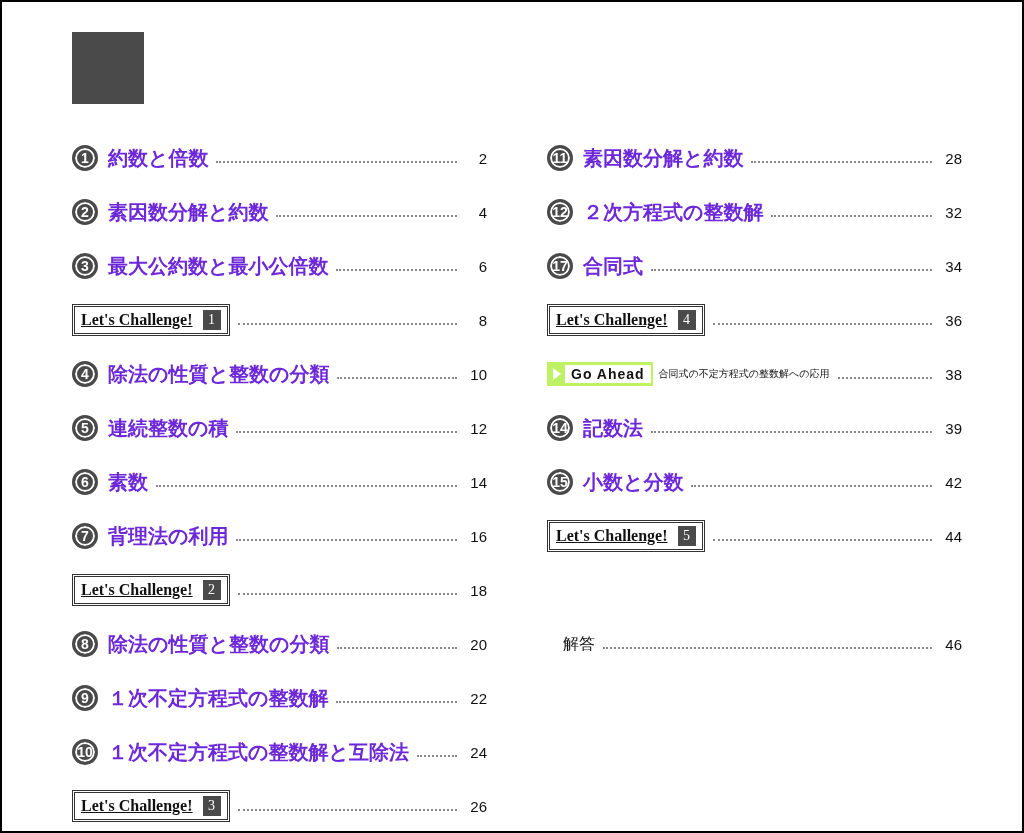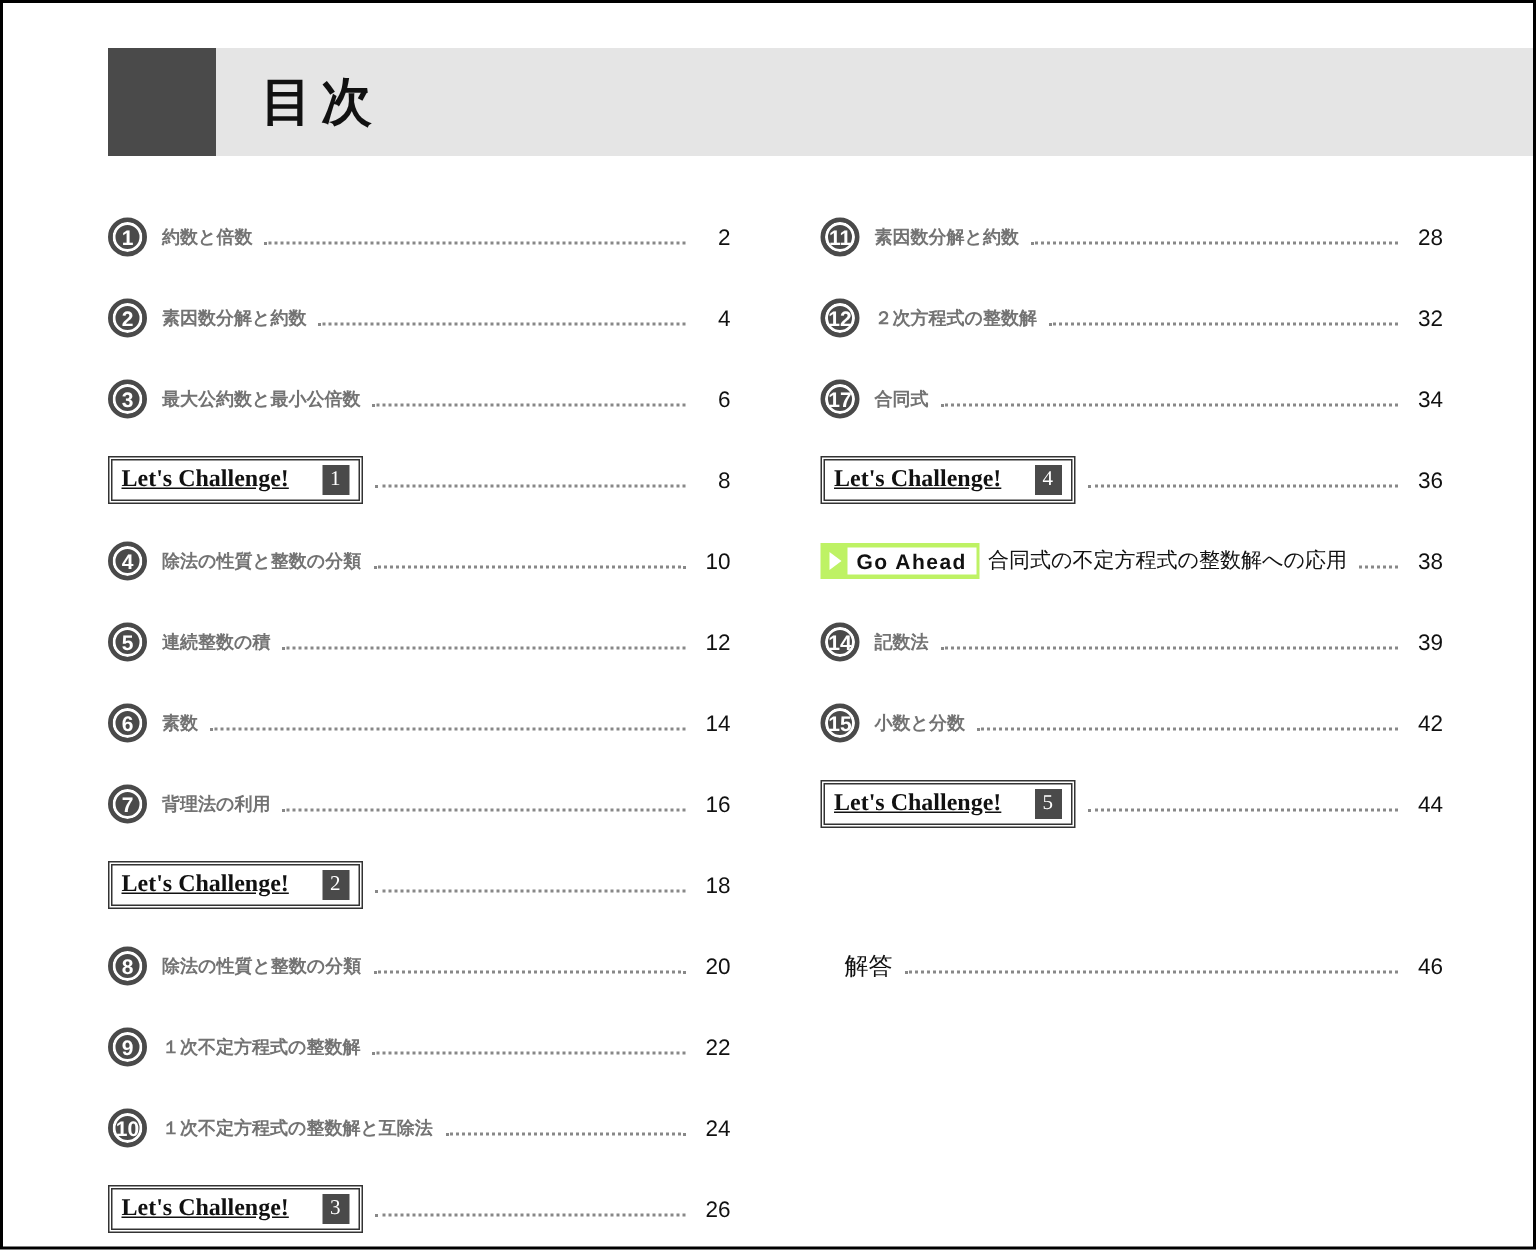--- a/index.html
+++ b/index.html
@@ -55,23 +55,23 @@
     font-weight: 700;
     display: flex;
     align-items: center;
     justify-content: center;
     border-radius: 13px;
     border: 3px solid #4a4a4a;
     box-shadow: 0 0 0 2px #fff inset;
     flex-shrink: 0;
   }
   .toc-title {
-    font-size: 12px;
+    font-size: 20px;
     font-weight: 700;
-    color: #737373;
+    color: #6d28d9;
     margin-left: 10px;
     white-space: nowrap;
   }
   .leader {
     flex: 1;
     border-bottom: 2px dotted #888;
     margin: 0 8px;
     position: relative;
     top: 4px;
     min-width: 10px;
@@ -81,21 +81,21 @@
     color: #111;
     min-width: 22px;
     text-align: right;
   }
 
   .challenge-frame {
     border: 3px double #333;
     padding: 2px 6px 2px 6px;
     display: inline-flex;
     align-items: center;
-    gap: 22px;
+    gap: 10px;
     height: 32px;
   }
   .challenge-text {
     font-family: "Times New Roman", serif;
     font-weight: 700;
     font-style: normal;
     font-size: 16px;
     text-decoration: underline;
     color: #111;
     white-space: nowrap;
@@ -129,42 +129,39 @@
   .goahead-inner {
     background: #fff;
     color: #111;
     font-weight: 800;
     font-size: 14px;
     letter-spacing: 1px;
     padding: 1px 6px;
     font-family: Arial, sans-serif;
   }
   .goahead-sub {
-    font-size: 14px;
+    font-size: 10px;
     font-weight: 400;
     color: #111;
     margin-left: 6px;
     white-space: nowrap;
   }
 
   .plain-title {
     font-size: 16px;
     color: #111;
     margin-left: 16px;
     white-space: nowrap;
   }
 </style>
 </head>
 <body>
 
 <div class="header">
   <div class="header-block"></div>
-  <div class="header-title-band">
-    <div class="header-title">目次</div>
-  </div>
 </div>
 
 <div class="columns">
   <div class="col" id="col-left">
       <div class="toc-row">
         <div class="num-badge">1</div>
         <div class="toc-title">約数と倍数</div>
         <div class="leader"></div>
         <div class="page-num">2</div>
       </div>

